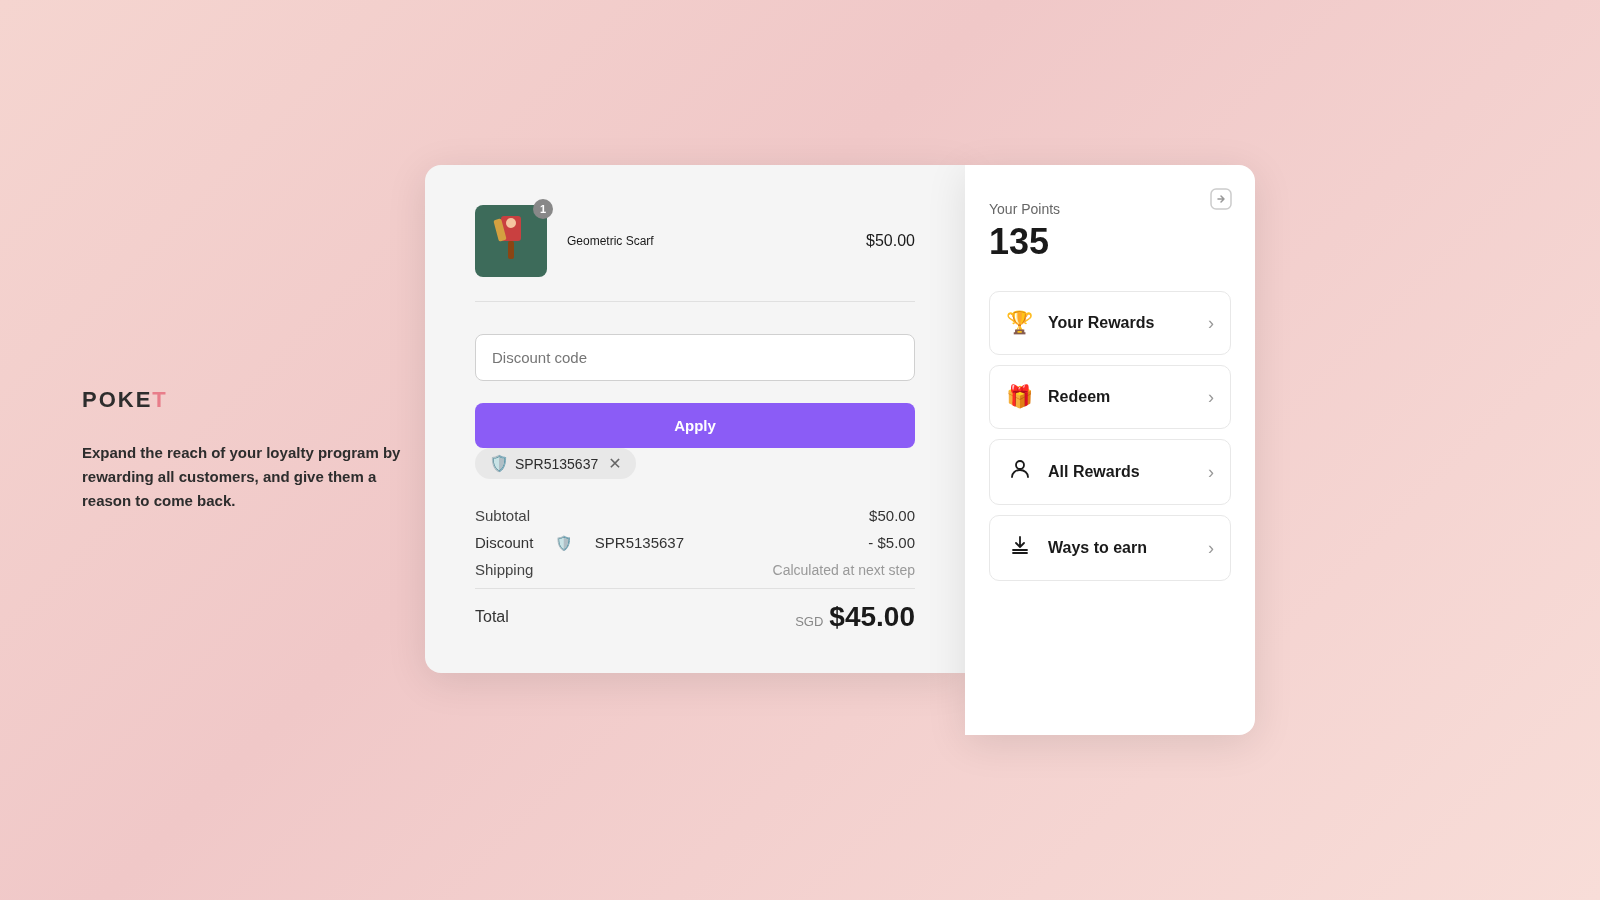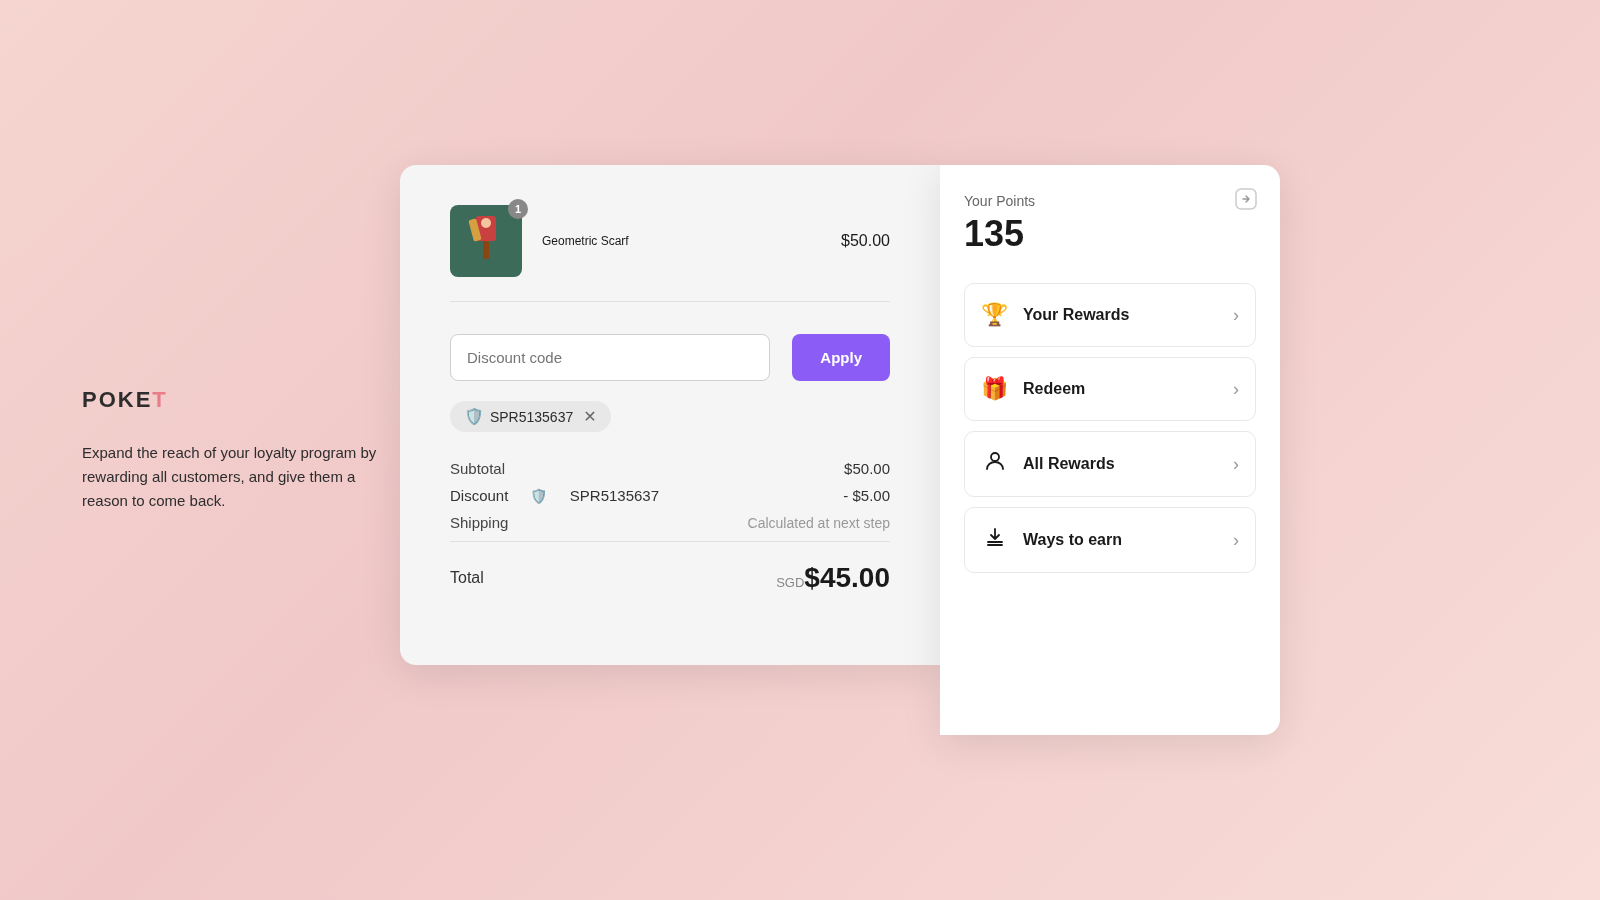--- a/index.html
+++ b/index.html
@@ -43,21 +43,21 @@
     .tagline-heading {
       font-size: 32px;
       font-weight: 800;
       color: #1a1a1a;
       margin-bottom: 16px;
       line-height: 1.2;
     }
 
     .tagline-body {
       font-size: 15px;
-      font-weight: 400;
+      font-weight: 700;
       color: #2d2d2d;
       line-height: 1.6;
     }
 
     
     .main-content {
       display: flex;
       align-items: flex-start;
       gap: 0;
       margin-left: 80px;
@@ -131,21 +131,21 @@
     .product-price {
       font-size: 16px;
       color: #1a1a1a;
       font-weight: 400;
     }
 
     
     .discount-row {
       display: flex;
       gap: 22px;
-      margin-bottom: 20px;
+      flex-direction: column;
     }
 
     .discount-input {
       flex: 1;
       padding: 14px 16px;
       border: 1.5px solid #d0d0d0;
       border-radius: 8px;
       font-size: 15px;
       color: #888;
       background: #fff;
@@ -223,52 +223,53 @@
     .shipping-calculated {
       color: #999;
       font-size: 14px;
     }
 
     
     .total-row {
       display: flex;
       justify-content: space-between;
       align-items: center;
-      padding-top: 20px;
+      padding-top: 12px;
       border-top: 1px solid #e0e0e0;
     }
 
     .total-label {
       font-size: 16px;
       color: #333;
     }
 
     .total-amount {
       display: flex;
       align-items: baseline;
+      gap: 6px;
     }
 
     .total-currency {
       font-size: 13px;
       color: #888;
     }
 
     .total-value {
       font-size: 28px;
       font-weight: 700;
       color: #1a1a1a;
     }
 
     
     .rewards-panel {
       background: #fff;
       border-radius: 0 16px 16px 0;
-      width: 340px;
+      width: 290px;
       min-height: 570px;
-      padding: 28px 24px 28px 24px;
+      padding: 36px 24px 28px 24px;
       box-shadow: 0 8px 40px rgba(0,0,0,0.10);
       position: relative;
     }
 
     .rewards-exit {
       position: absolute;
       top: 20px;
       right: 20px;
       width: 28px;
       height: 28px;

